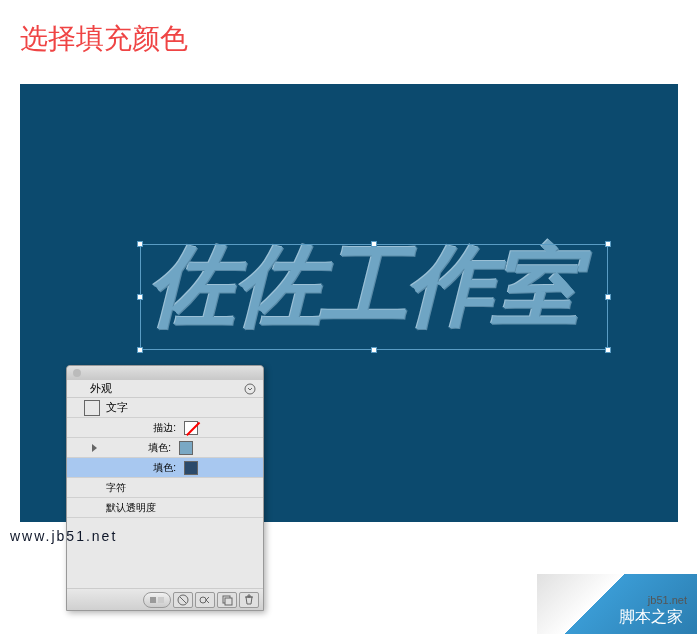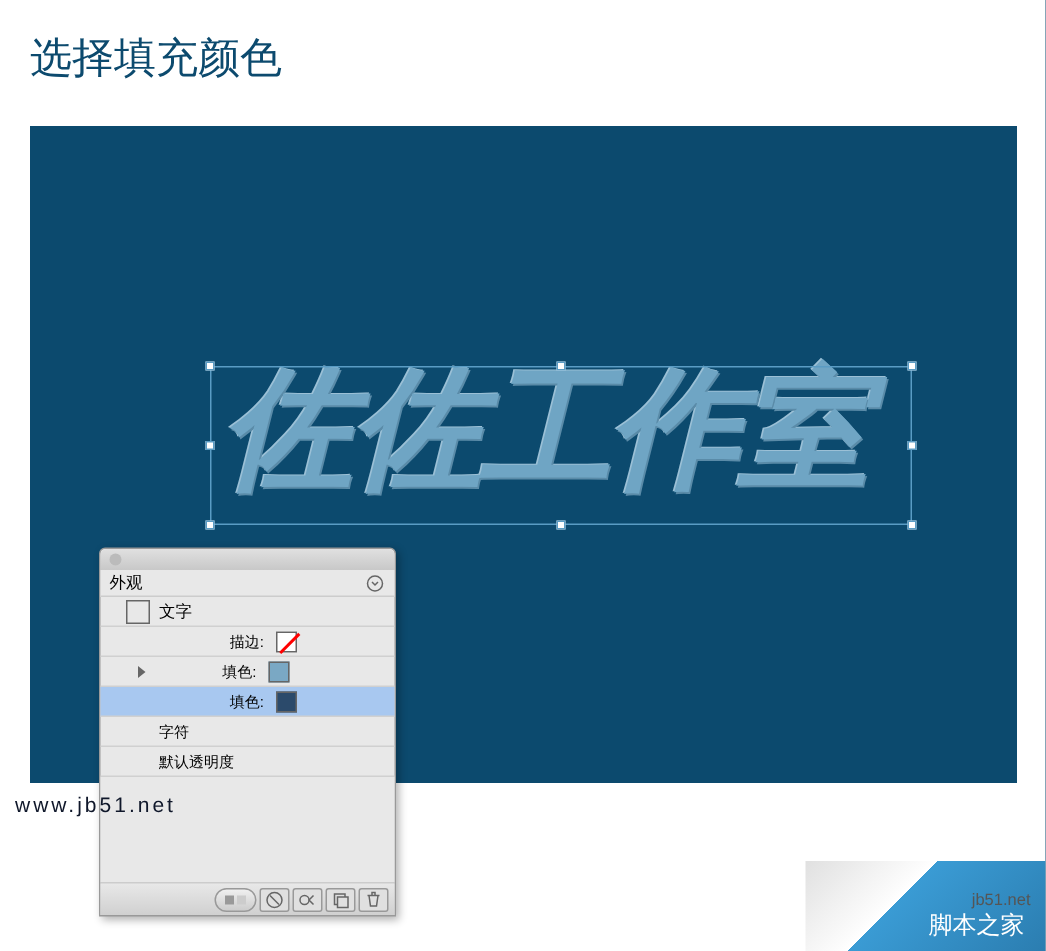--- a/index.html
+++ b/index.html
@@ -6,21 +6,21 @@
 body {
   width: 697px;
   height: 634px;
   background: #fff;
   font-family: "Microsoft YaHei", sans-serif;
   position: relative;
   overflow: hidden;
 }
 .title {
   font-size: 28px;
-  color: #0c4a6e;
+  color: #ef4444;
   padding: 20px 0 0 20px;
   font-weight: 400;
 }
 .canvas-area {
   position: absolute;
   left: 20px;
   top: 84px;
   width: 658px;
   height: 438px;
   background: #0c4a6e;
@@ -82,21 +82,21 @@
 .tl-dot { width: 8px; height: 8px; border-radius: 50%; background: #bbb; margin-right: 4px; }
 .panel-tab {
   height: 18px;
   background: #e8e8e8;
   border-bottom: 1px solid #ccc;
   display: flex;
   align-items: center;
   padding: 0 6px;
   font-size: 11px;
 }
-.panel-tab-label { flex: 1; }
+.panel-tab-label { flex: 1; margin-left: 17px; }
 .panel-menu-icon {
   width: 14px; height: 14px;
   display: flex; align-items: center; justify-content: center;
 }
 .panel-row {
   height: 20px;
   display: flex;
   align-items: center;
   border-bottom: 1px solid #d0d0d0;
   font-size: 11px;

